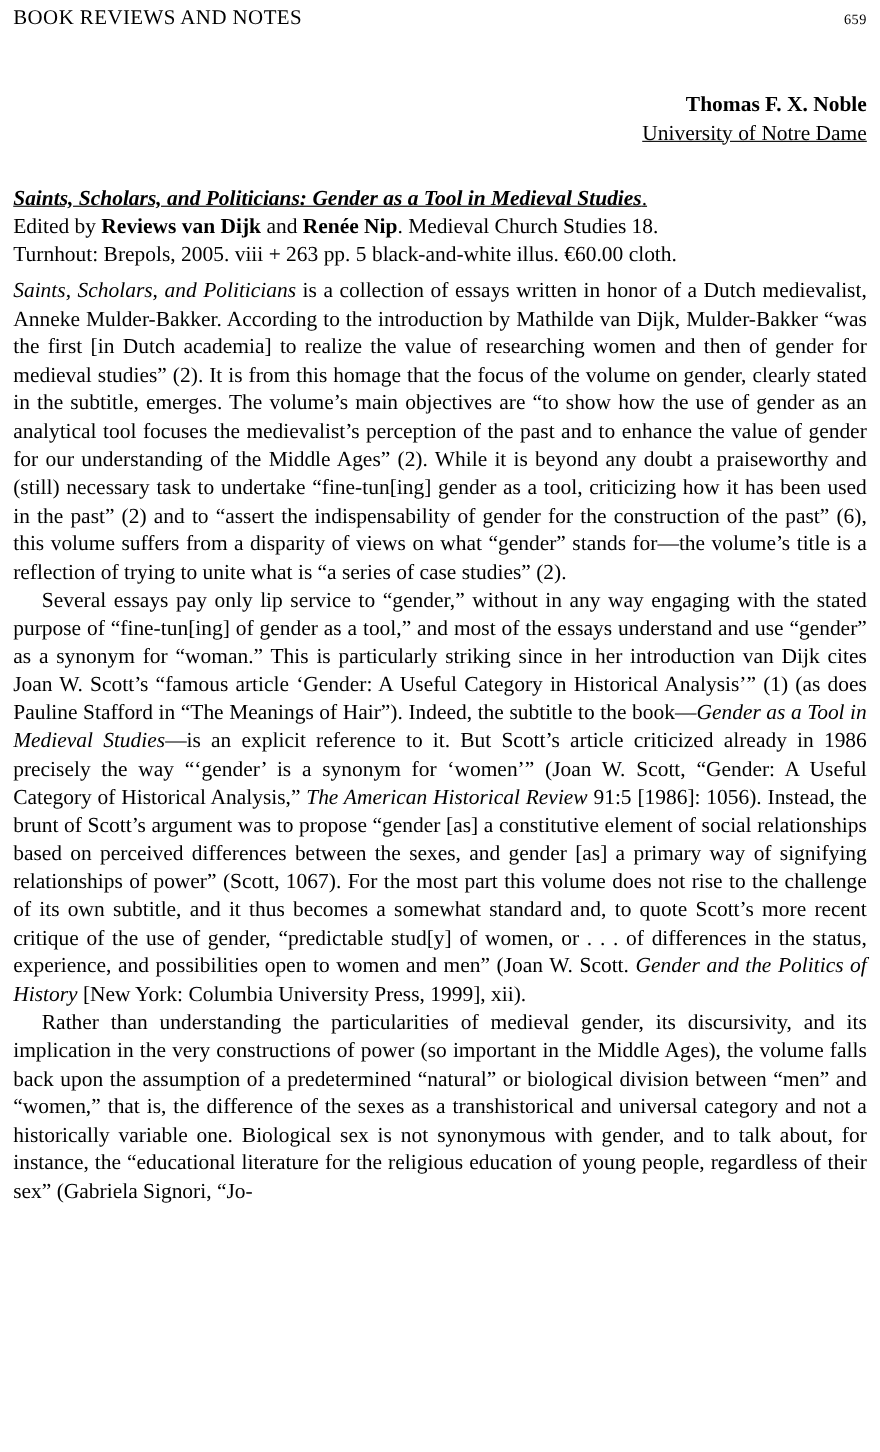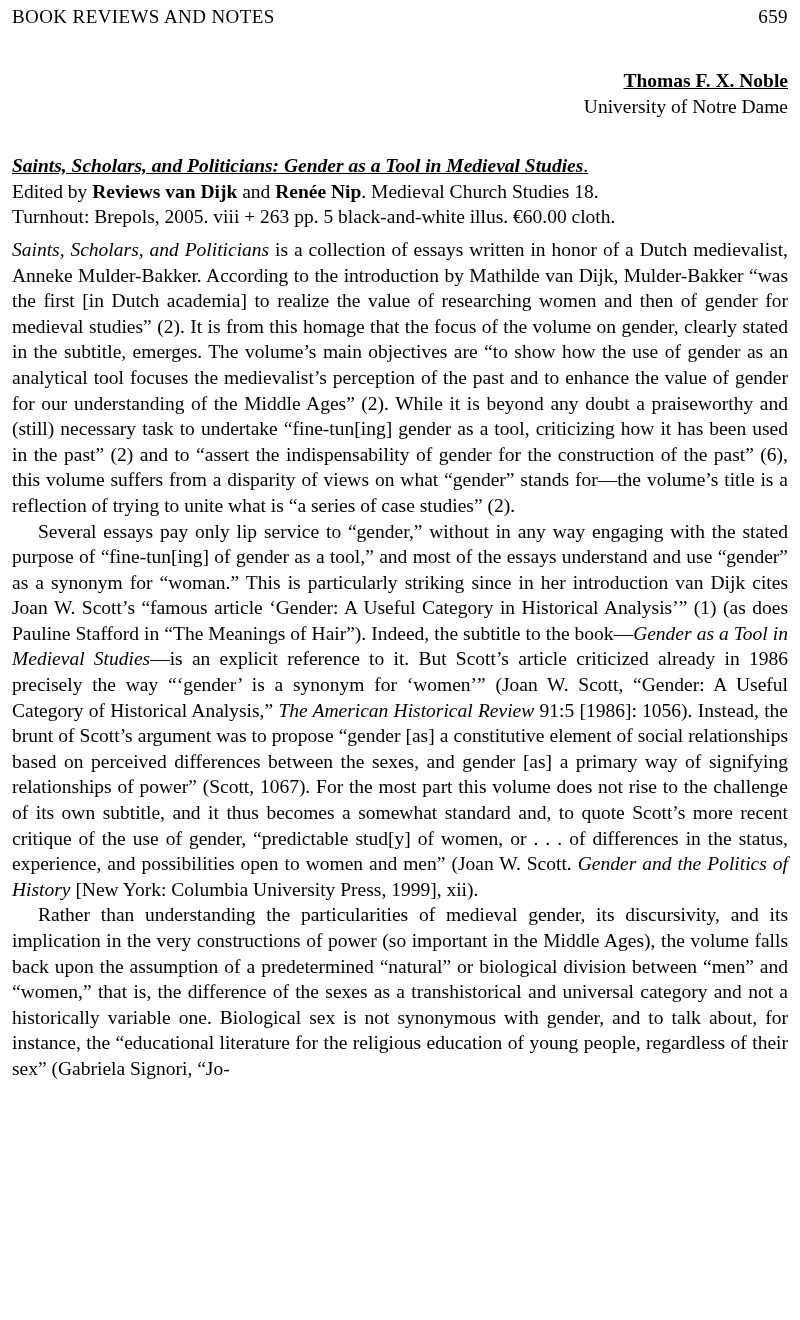--- a/index.html
+++ b/index.html
@@ -31,21 +31,21 @@
     align-items: baseline;
     font-size: 19px;
     letter-spacing: 0.4px;
   }
   .running-head .title {
     font-variant: small-caps;
     text-transform: uppercase;
     font-size: 19px;
   }
   .running-head .folio {
-    font-size: 19px;
+    font-size: 13px;
     text-align: center;
   }
   .body {
     position: absolute;
     top: 52px;
     left: 12px;
     width: 776px;
     font-size: 19.5px;
     line-height: 25.6px;
     text-align: justify;
@@ -53,25 +53,25 @@
   }
   p {
     margin: 0;
   }
   .p-indent {
     text-indent: 26px;
   }
   .sig-name {
     text-align: right;
     font-weight: bold;
-    margin-top: 16px;
-    text-decoration: underline;
+    margin-top: 31px;
   }
   .sig-aff {
     text-align: right;
+    text-decoration: underline;
   }
   .head-block {
     margin-top: 34px;
   }
   .head-block .l1 {
     font-weight: bold;
     font-style: italic;
     text-decoration: underline;
   }
   .head-block .l1 .tail {

